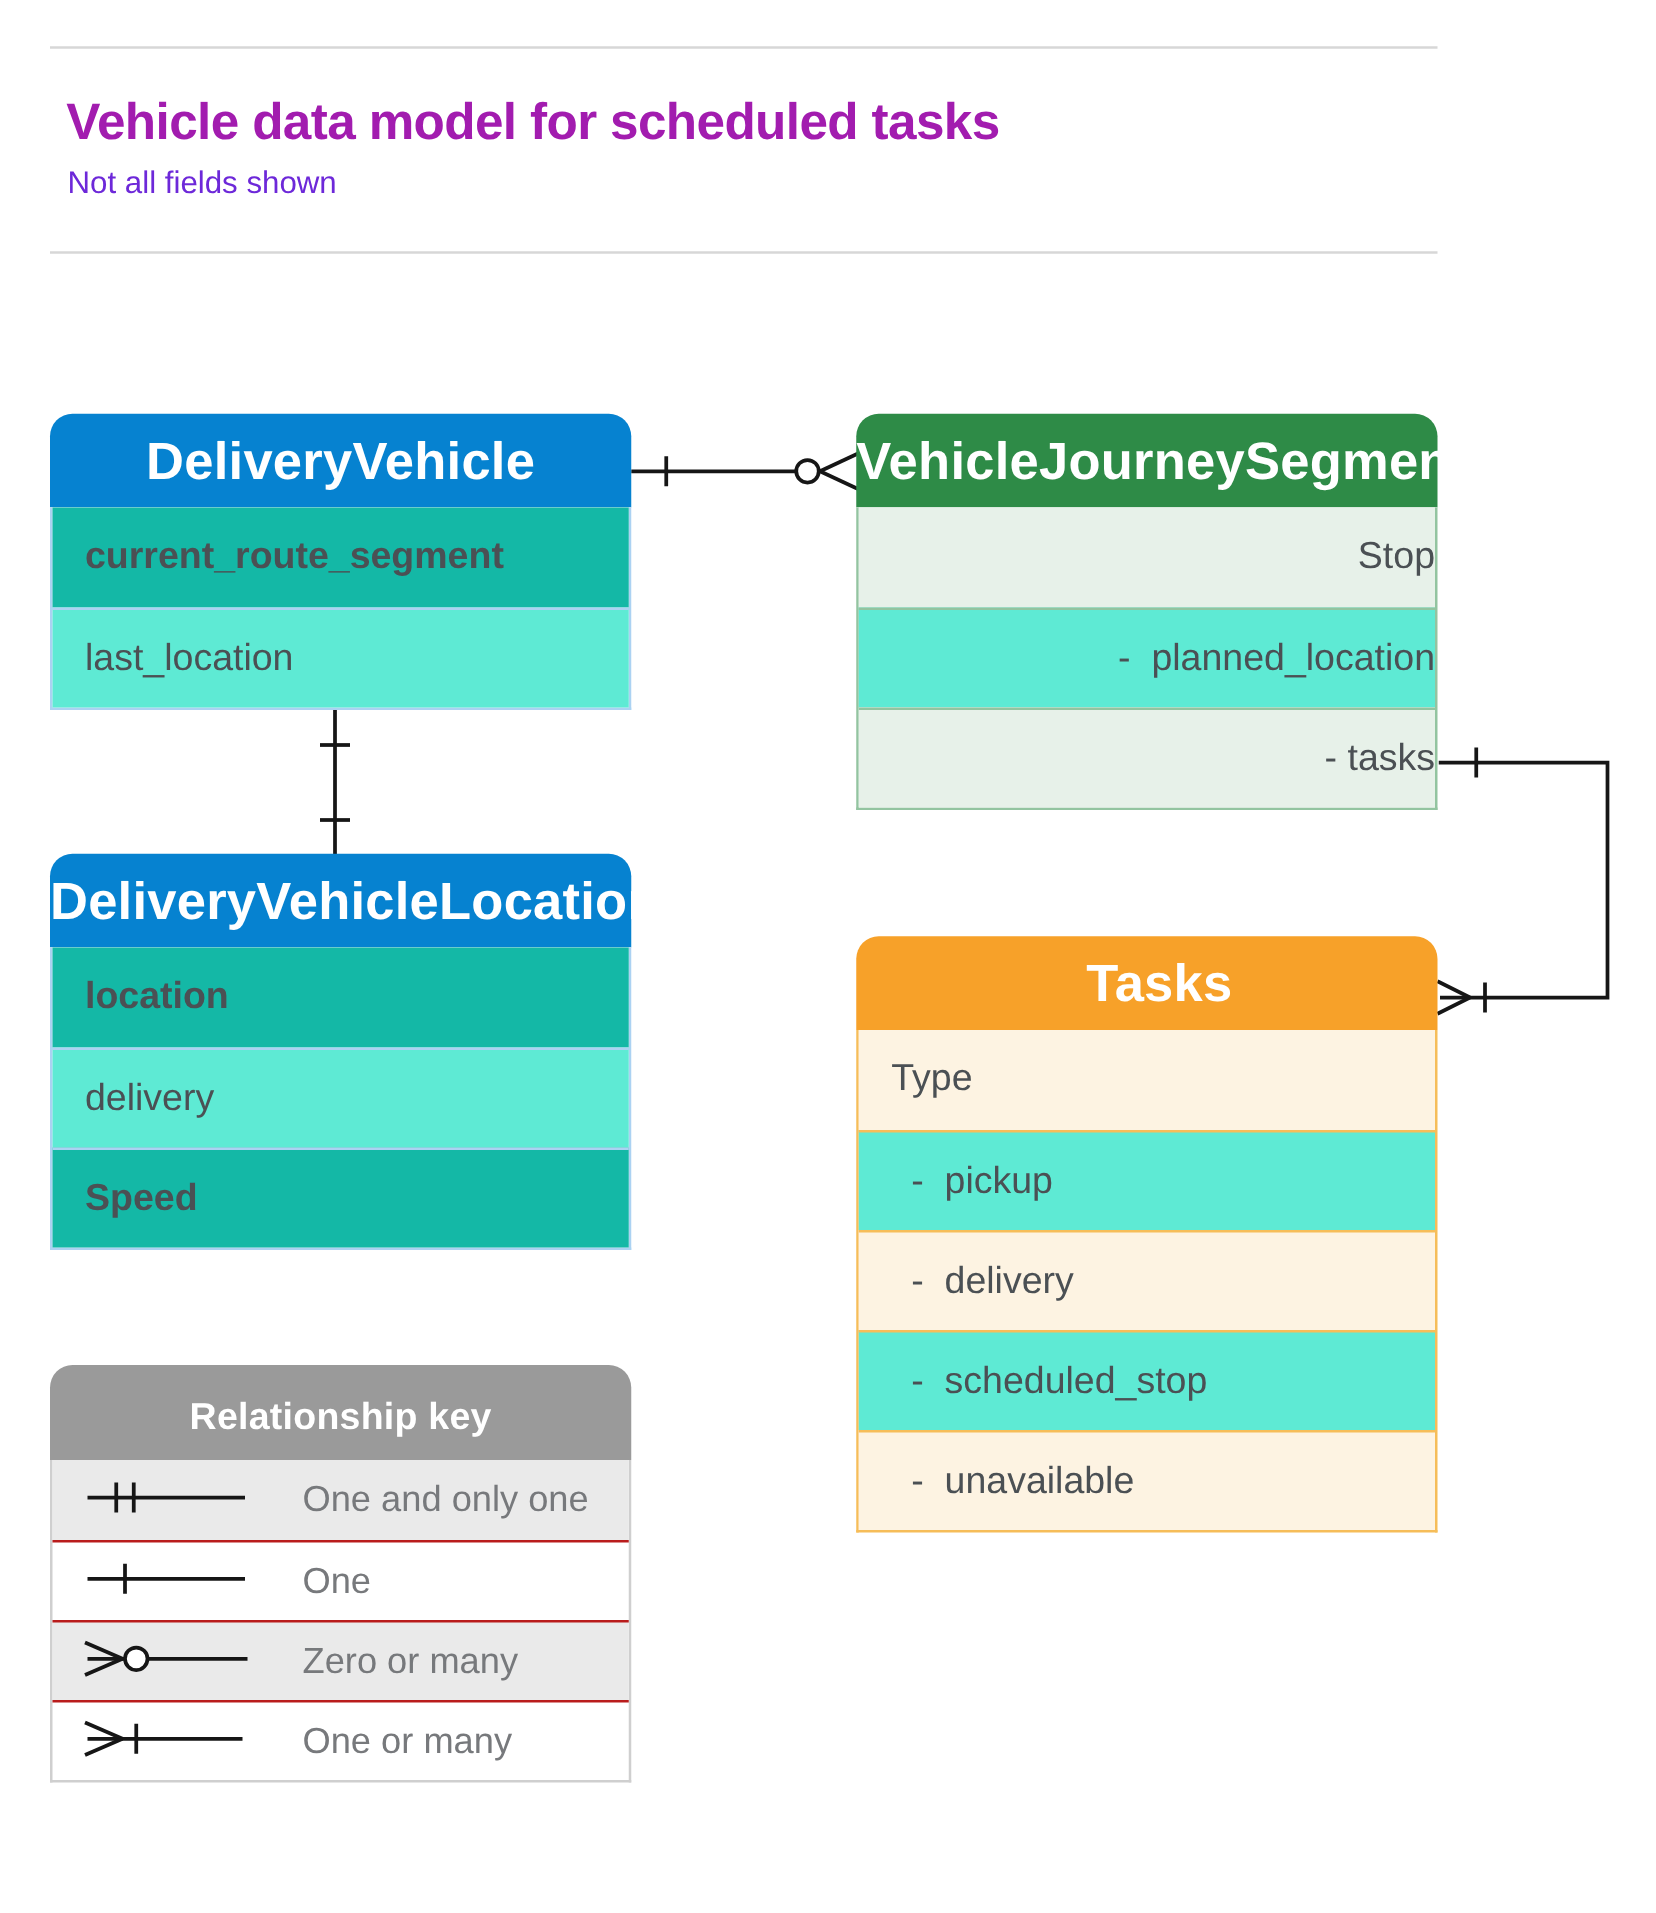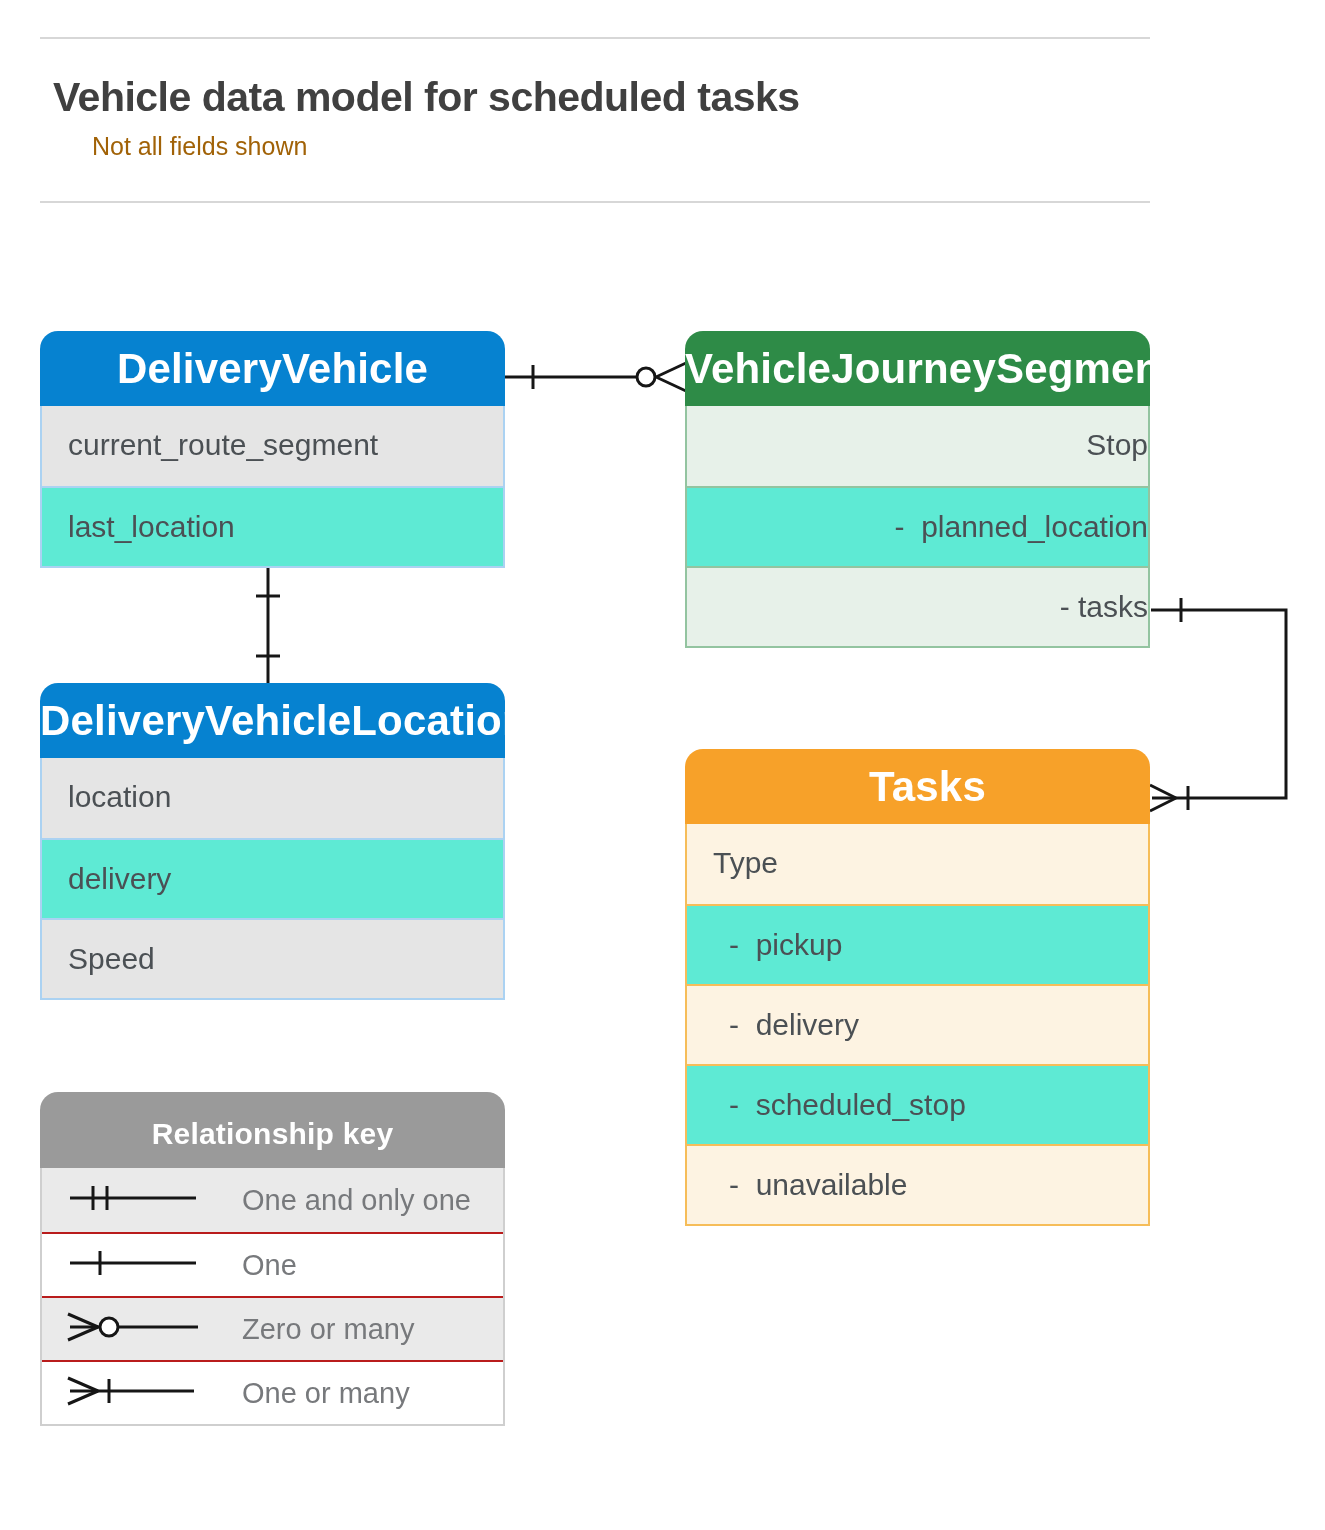--- a/index.html
+++ b/index.html
@@ -18,31 +18,30 @@
     width: 1110px;
     height: 2px;
     background: #d7d7d7;
   }
   .title {
     position: absolute;
     left: 53px;
     top: 74px;
     font-size: 41px;
     font-weight: 700;
-    color: #404040;
+    color: #a21caf;
     letter-spacing: -0.5px;
     text-align: right;
   }
   .subtitle {
     position: absolute;
     left: 54px;
     top: 132px;
     font-size: 25px;
-    color: #a16207;
-    margin-left: 38px;
+    color: #6d28d9;
   }
   .connectors {
     position: absolute;
     left: 0; top: 0;
     width: 1325px; height: 1530px;
     z-index: 1;
   }
   .connectors line, .connectors polyline {
     stroke: #161616;
     stroke-width: 3;
@@ -82,21 +81,21 @@
     white-space: pre;
     background: #5eead4;
   }
   .entity-row.indent { padding-left: 42px; }
   .entity-row + .entity-row { border-top-style: solid; border-top-width: 2px; }
 
   
   .theme-blue .entity-header { background: #0682d0; }
   .theme-blue .entity-body { border-color: #abd2f2; }
   .theme-blue .entity-row { border-top-color: #abd2f2; }
-  .theme-blue .entity-row.tint { background: #e5e5e5; }
+  .theme-blue .entity-row.tint { background: #14b8a6; font-weight: bold; }
   
   .theme-green .entity-header { background: #2e8b47; }
   .theme-green .entity-body { border-color: #93c4a0; }
   .theme-green .entity-row { border-top-color: #93c4a0; text-align: right; }
   .theme-green .entity-row.tint { background: #e7f1e9; }
   
   .theme-orange .entity-header { background: #f7a129; padding-left: 20px; }
   .theme-orange .entity-body { border-color: #f6bd59; }
   .theme-orange .entity-row { border-top-color: #f6bd59; }
   .theme-orange .entity-row.tint { background: #fdf3e2; }

